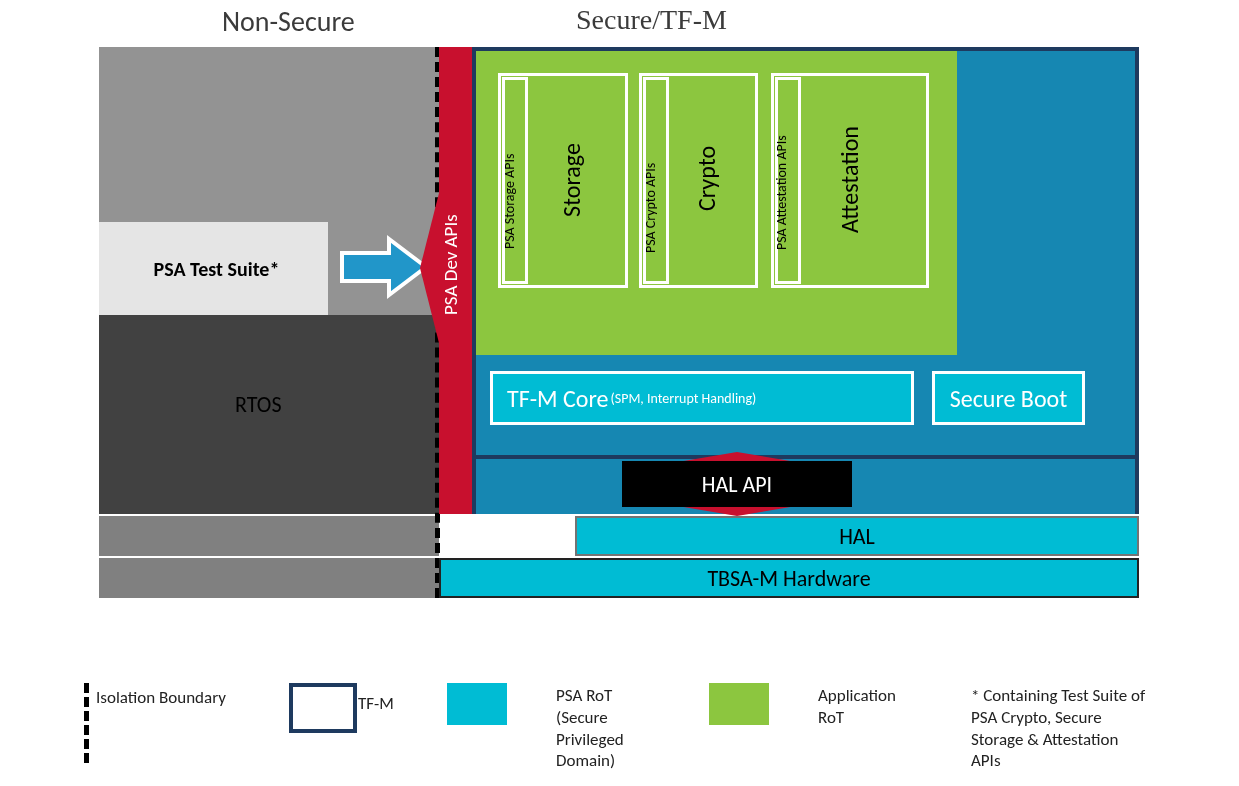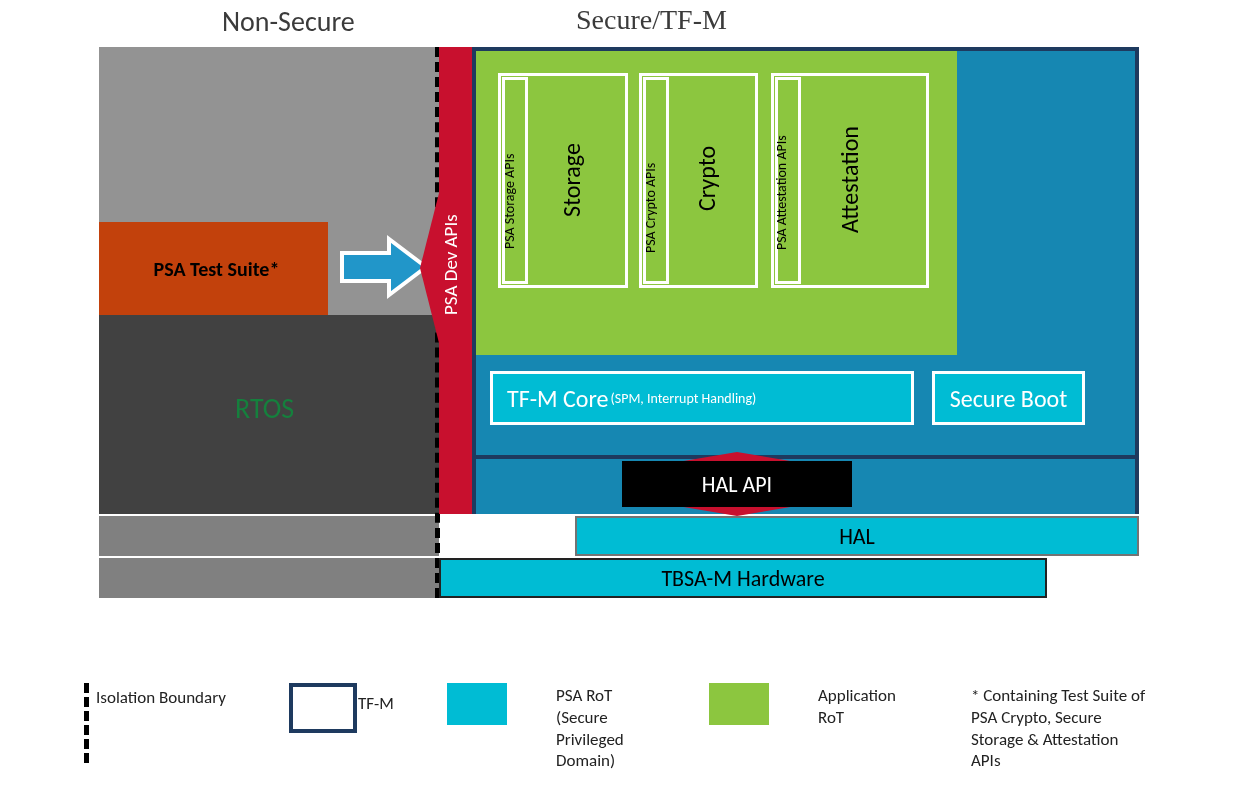--- a/index.html
+++ b/index.html
@@ -58,29 +58,29 @@
 <body>
 
 <div class="title" style="left:222px; top:4px;">Non-Secure</div>
 <div class="title" style="left:576px; top:4px;font-family:Liberation Serif, serif;">Secure/TF-M</div>
 
 <div class="box" style="left:99px; top:47px; width:340px; height:268px; background:#939393;"></div>
 <div class="box" style="left:99px; top:315px; width:340px; height:199px; background:#414141;"></div>
 <div class="box" style="left:99px; top:516px; width:340px; height:40px; background:#808080;"></div>
 <div class="box" style="left:99px; top:558px; width:340px; height:40px; background:#808080;"></div>
 
-<div class="box" style="left:99px; top:222px; width:229px; height:93px; background:#c2410c; display:flex; align-items:center; justify-content:center; padding-left:6px;">
+<div class="box" style="left:99px; top:222px; width:229px; height:93px; background:#e5e5e5; display:flex; align-items:center; justify-content:center; padding-left:6px;">
   <span style="color:#000; font-weight:600; font-size:20px;">PSA Test Suite*</span>
 </div>
 
 <svg class="arrow-right" style="left:334px; top:231px;" width="100" height="72">
   <polygon points="8,22 55,22 55,8 92,36 55,64 55,50 8,50" fill="#2196c9" stroke="#ffffff" stroke-width="4"></polygon>
 </svg>
 
-<div class="label" style="left:235px; top:391px; font-size:28px; color:#15803d;">RTOS</div>
+<div class="label" style="left:235px; top:391px; font-size:22px; color:#000000;">RTOS</div>
 
 <div class="box" style="left:435px; top:47px; width:0; height:551px; border-left:5px dashed #000;"></div>
 
 <div class="box" style="left:439px; top:47px; width:33px; height:467px; background:#c8102e;"></div>
 
 <svg style="position:absolute; left:420px; top:178px;" width="75" height="180">
   <polygon points="19,15 52,15 72,90 52,165 19,165 0,90" fill="#c8102e"></polygon>
 </svg>
 <div class="label vlabel" style="left:441px; top:192px; height:145px; font-size:19px; color:#fff; font-weight:400;">PSA Dev APIs</div>
 
@@ -118,21 +118,21 @@
   <polygon points="20,24 115,8 210,24 210,56 115,72 20,56" fill="#c8102e"></polygon>
 </svg>
 <div class="hal-band" style="left:622px; top:461px; width:230px; height:46px; background:#000000;">
   <span style="color:#fff; font-size:22px;">HAL API</span>
 </div>
 
 <div class="box" style="left:575px; top:516px; width:564px; height:40px; background:#00bcd4; border:2px solid #737373; display:flex; align-items:center; justify-content:center;">
   <span style="color:#000; font-size:22px;">HAL</span>
 </div>
 
-<div class="box" style="left:439px; top:558px; width:608px; height:40px; background:#00bcd4; border:2px solid #222; display:flex; align-items:center; justify-content:center;">
+<div class="box" style="left:439px; top:558px; width:700px; height:40px; background:#00bcd4; border:2px solid #222; display:flex; align-items:center; justify-content:center;">
   <span style="color:#000; font-size:22px;">TBSA-M Hardware</span>
 </div>
 
 <div class="box" style="left:84px; top:683px; width:0; height:80px; border-left:5px dashed #000;"></div>
 <div class="legend-text" style="position:absolute; left:96px; top:687px;">Isolation Boundary</div>
 
 <div class="legend-swatch tfm-border" style="left:289px; top:683px; background:#fff;"></div>
 <div class="legend-text" style="position:absolute; left:358px; top:693px;">TF-M</div>
 
 <div class="legend-swatch" style="left:447px; top:683px; background:#00bcd4;"></div>

